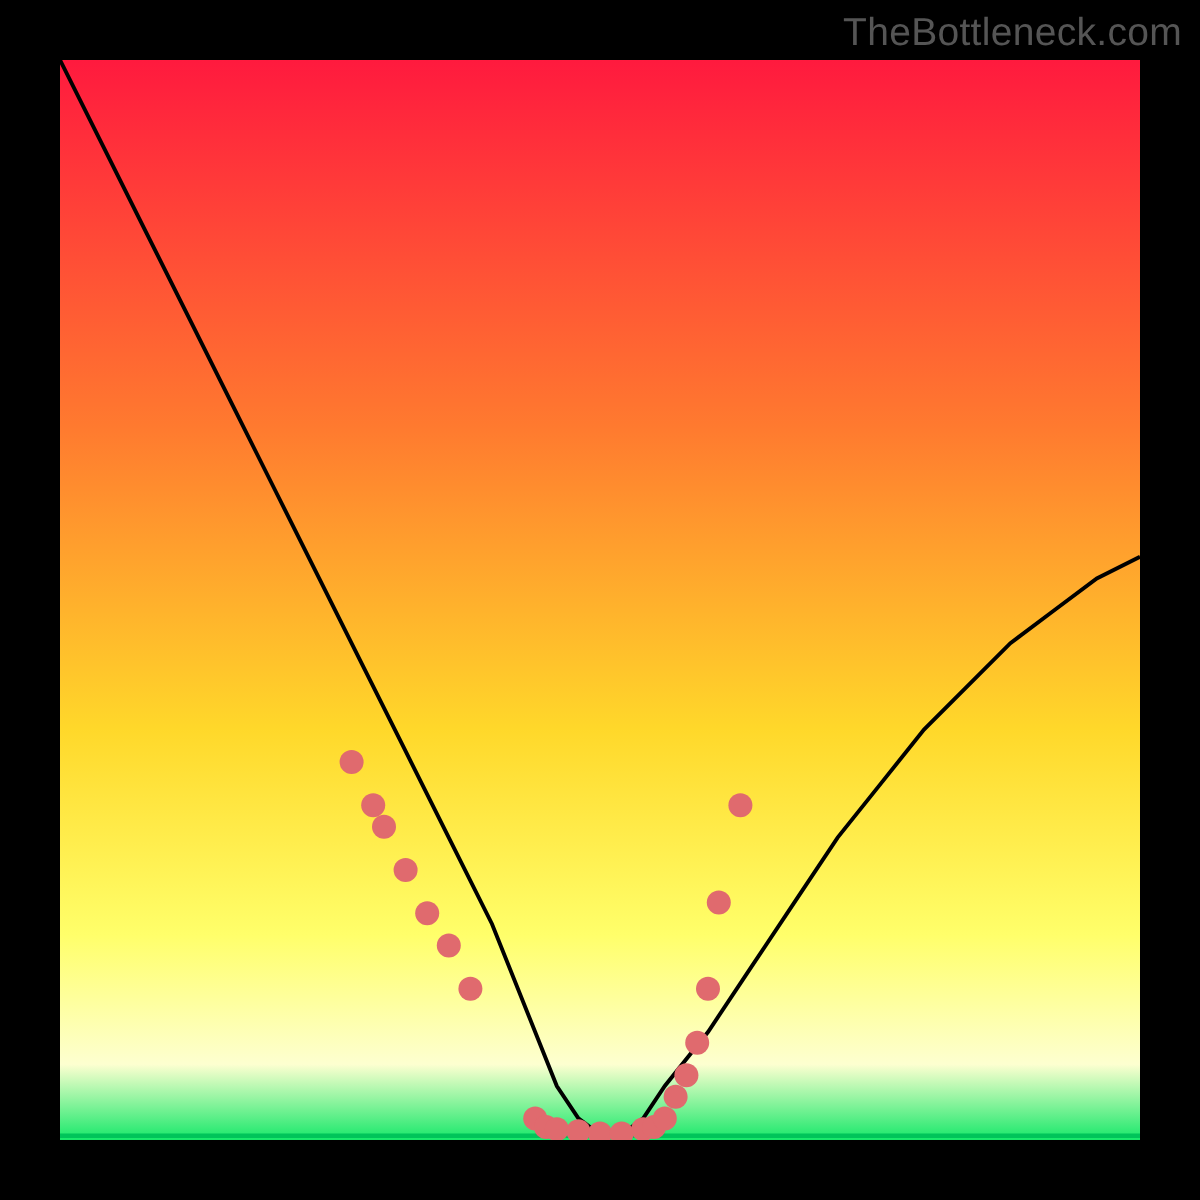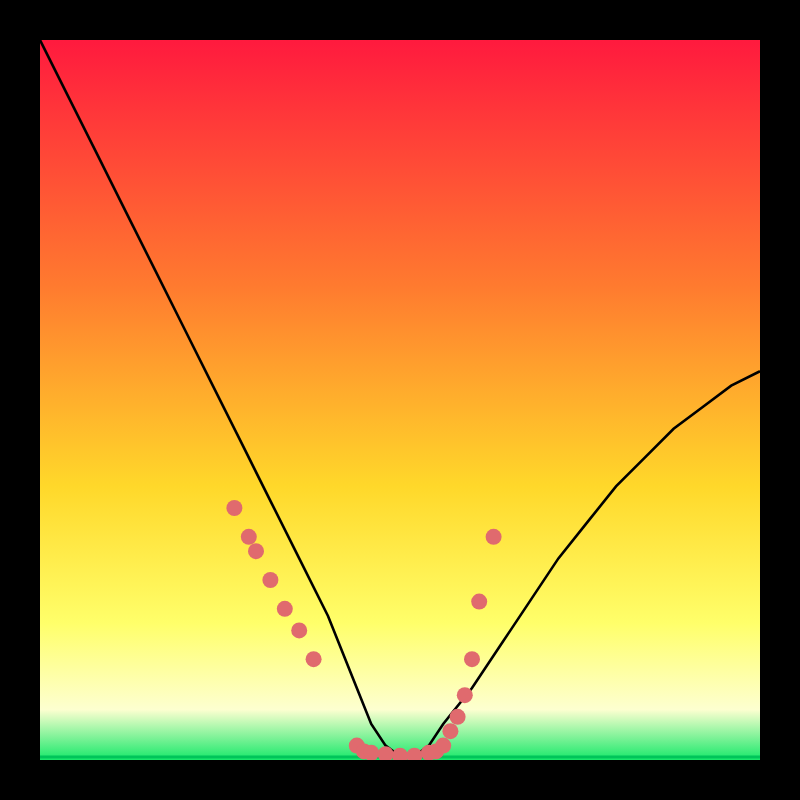--- a/index.html
+++ b/index.html
@@ -36,20 +36,21 @@
   svg.plot {
     display: block;
     width: 720px;
     height: 720px;
   }
 </style>
 </head>
 <body>
 
 <div class="outer">
+  <div class="watermark">TheBottleneck.com</div>
 
   <div class="plot-wrap">
     <svg class="plot" viewBox="0 0 720 720" preserveAspectRatio="none">
       <defs>
         <linearGradient id="bg-grad" x1="0" y1="0" x2="0" y2="1">
           <stop offset="0%" stop-color="#ff1a3e"></stop>
           <stop offset="34%" stop-color="#ff7a2f"></stop>
           <stop offset="62%" stop-color="#ffd82a"></stop>
           <stop offset="81%" stop-color="#ffff6a"></stop>
           <stop offset="93%" stop-color="#fdffd0"></stop>

